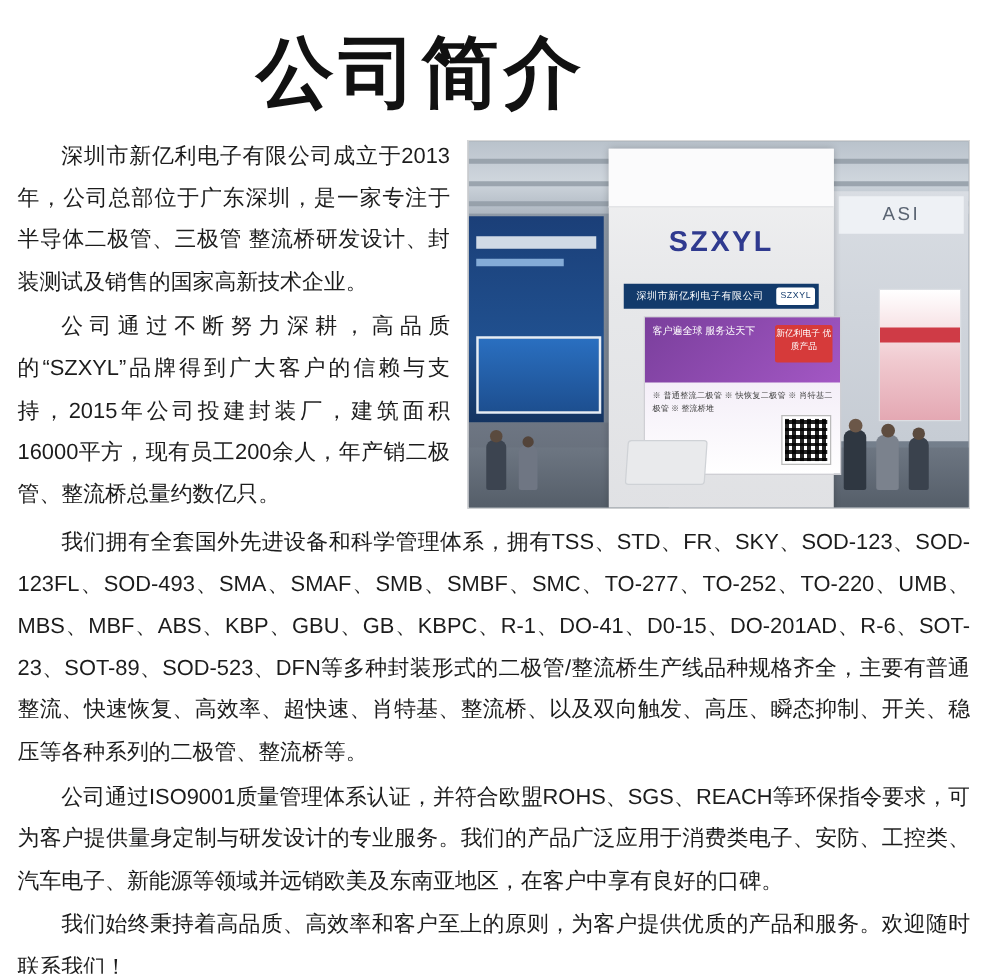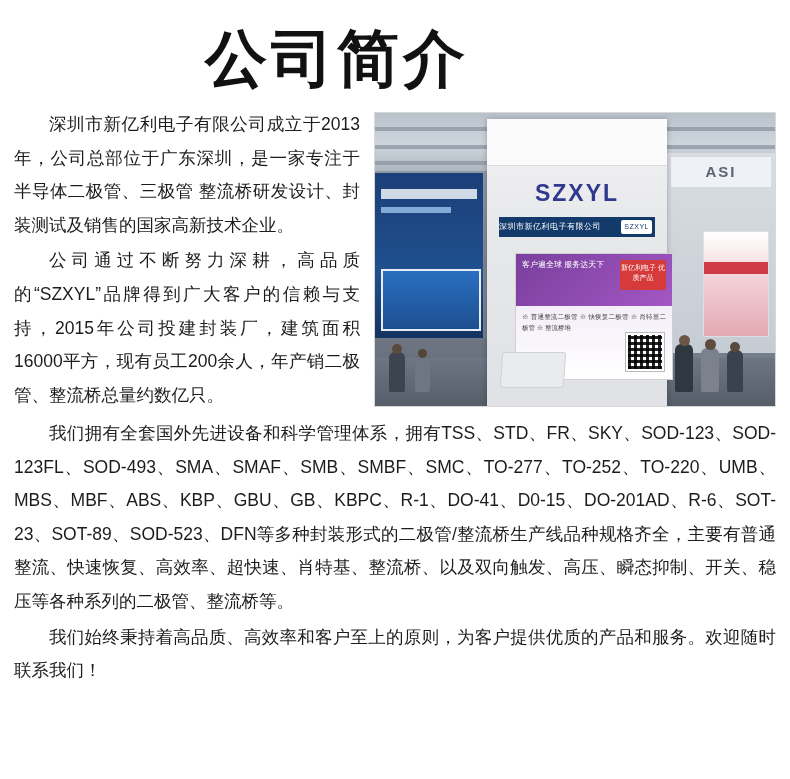--- a/index.html
+++ b/index.html
@@ -90,23 +90,23 @@
     position: absolute; left: 0; top: 0; width: 100%; height: 46px;
     background: #fbfbfc; border-bottom: 1px solid #dcdde0;
   }
   .ph-logo {
     position: absolute; left: 0; top: 52px; width: 100%;
     text-align: center; font-size: 23px; font-weight: bold;
     letter-spacing: 2px; color: #2f3a8f;
     font-family: "Liberation Sans", sans-serif;
   }
   .ph-subbar {
-    position: absolute; left: 12px; top: 98px; width: 156px; height: 20px;
+    position: absolute; left: 12px; top: 108px; width: 156px; height: 20px;
     background: #123a6b; color: #fff; font-size: 8px; line-height: 20px;
-    letter-spacing: .5px;
+    text-align: center; letter-spacing: .5px;
   }
   .ph-subbar .tag {
     float: right; background: #fff; color: #123a6b; font-size: 7px;
     padding: 0 3px; margin: 3px 3px 0 0; line-height: 14px; border-radius: 2px;
   }
   .ph-poster {
     position: absolute; left: 28px; top: 134px; width: 156px; height: 125px;
     background: linear-gradient(180deg,#7e3f9d 0%, #8d47ad 40%, #f4eef8 41%, #ffffff 100%);
     border: 1px solid #cfcfd4;
   }
@@ -133,21 +133,21 @@
       repeating-linear-gradient(0deg,#222 0 3px,#fff 3px 6px);
     background-blend-mode: multiply;
     border: 2px solid #fff; outline: 1px solid #bbb;
   }
   .ph-rightbooth {
     position: absolute; right: 0; top: 40px; width: 112px; height: 200px;
     background: linear-gradient(180deg,#d9dde3 0%, #c6ccd4 100%);
   }
   .ph-rb-sign {
     position: absolute; right: 4px; top: 4px; width: 100px; height: 30px;
-    background: #eef1f5; color: #5a6472; font-size: 15px; font-weight: bold;
+    background: #eef1f5; color: #5a6472; font-size: 15px; font-weight: normal;
     text-align: center; line-height: 30px; letter-spacing: 2px;
   }
   .ph-rb-panel {
     position: absolute; right: 6px; top: 78px; width: 64px; height: 104px;
     background: linear-gradient(180deg,#ffffff 0%, #f0c9cf 55%, #e4a8b3 100%);
     border: 1px solid #dcdfe4;
   }
   .ph-rb-panel .rbred {
     position: absolute; left: 0; top: 30px; width: 100%; height: 12px; background: #cf3b46;
   }
@@ -235,15 +235,16 @@
       <div class="ph-person" style="left:326px;width:18px;height:44px;background:#7b828d;"></div>
       <div class="ph-head" style="left:330px;bottom:56px;width:11px;height:11px;background:#5e4c3f;"></div>
       <div class="ph-person" style="left:352px;width:16px;height:42px;background:#3a424d;"></div>
       <div class="ph-head" style="left:355px;bottom:54px;width:10px;height:10px;background:#5a4a3e;"></div>
     </div>
 
     <p class="para first">深圳市新亿利电子有限公司成立于2013年，公司总部位于广东深圳，是一家专注于半导体二极管、三极管 整流桥研发设计、封装测试及销售的国家高新技术企业。</p>
     <p class="para">公司通过不断努力深耕，高品质的“SZXYL”品牌得到广大客户的信赖与支持，2015年公司投建封装厂，建筑面积16000平方，现有员工200余人，年产销二极管、整流桥总量约数亿只。</p>
     <div class="clear"></div>
     <p class="para">我们拥有全套国外先进设备和科学管理体系，拥有TSS、STD、FR、SKY、SOD-123、SOD-123FL、SOD-493、SMA、SMAF、SMB、SMBF、SMC、TO-277、TO-252、TO-220、UMB、MBS、MBF、ABS、KBP、GBU、GB、KBPC、R-1、DO-41、D0-15、DO-201AD、R-6、SOT-23、SOT-89、SOD-523、DFN等多种封装形式的二极管/整流桥生产线品种规格齐全，主要有普通整流、快速恢复、高效率、超快速、肖特基、整流桥、以及双向触发、高压、瞬态抑制、开关、稳压等各种系列的二极管、整流桥等。</p>
+    <p class="para">公司通过ISO9001质量管理体系认证，并符合欧盟ROHS、SGS、REACH等环保指令要求，可为客户提供量身定制与研发设计的专业服务。我们的产品广泛应用于消费类电子、安防、工控类、汽车电子、新能源等领域并远销欧美及东南亚地区，在客户中享有良好的口碑。</p>
     <p class="para">我们始终秉持着高品质、高效率和客户至上的原则，为客户提供优质的产品和服务。欢迎随时联系我们！</p>
   </div>
 </div>
 
 </body></html>

